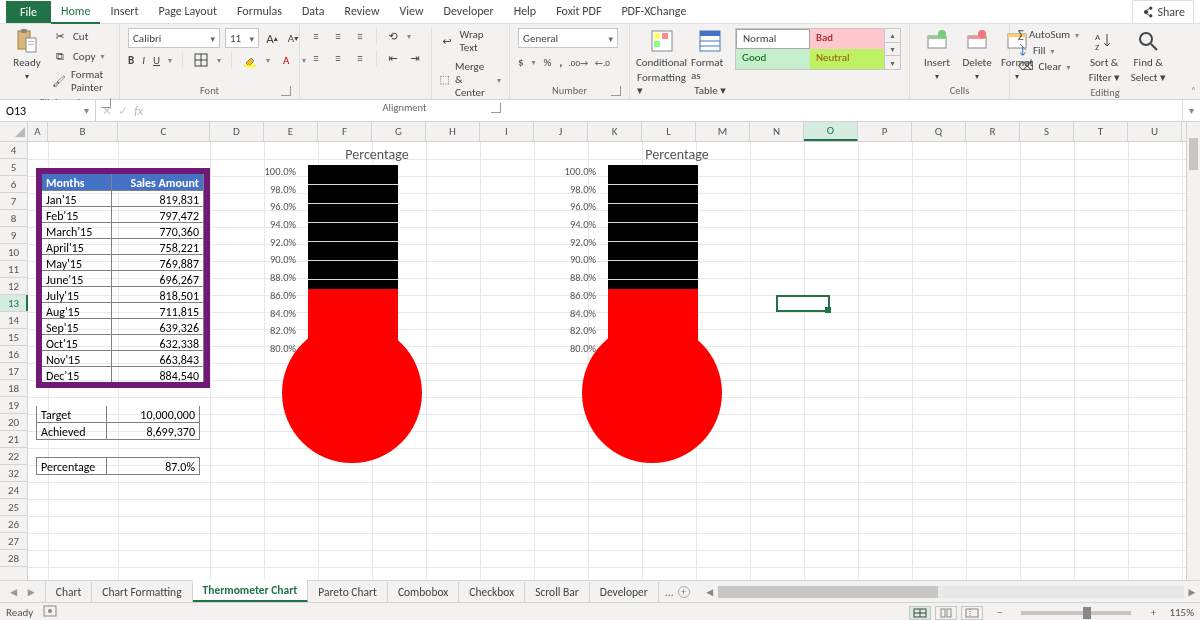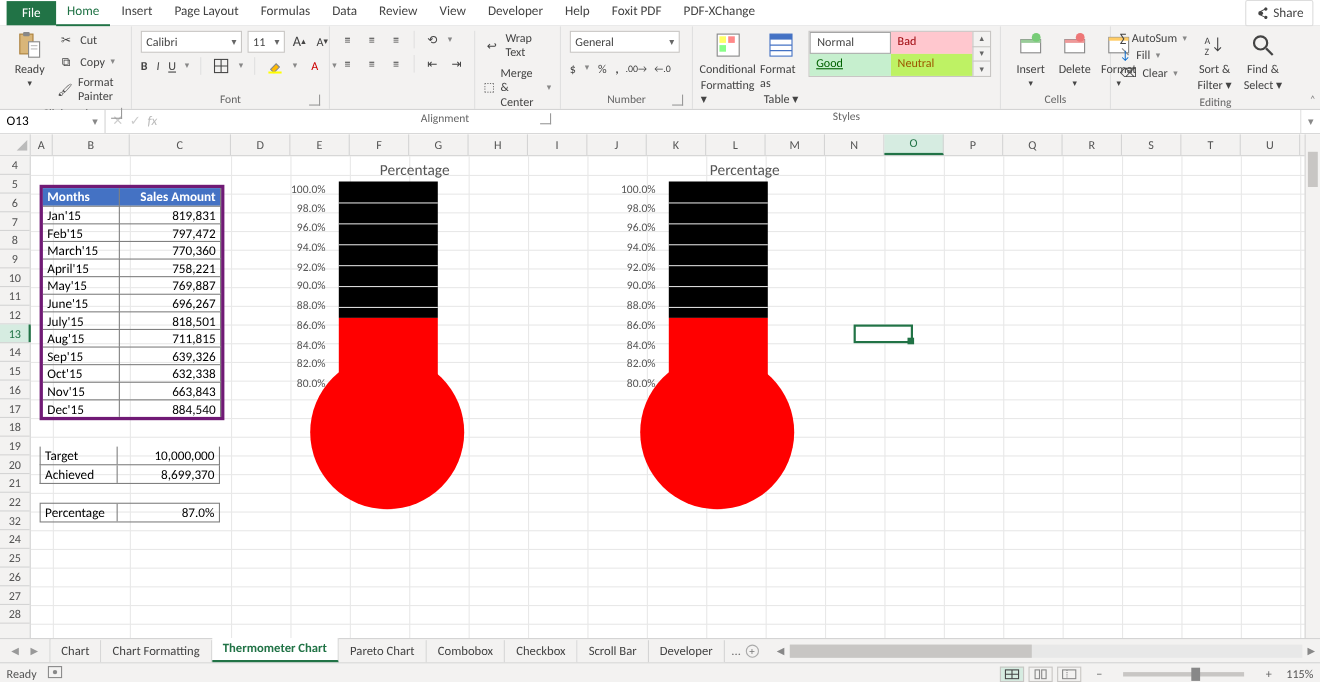--- a/index.html
+++ b/index.html
@@ -28,21 +28,21 @@
   .dd.size { width:34px;}
   .dd.numfmt { width:100px;}
   .dd .caret { margin-left:auto; font-size:9px; color:#666;}
   .ico-sm { width:16px; height:16px; display:inline-flex; align-items:center; justify-content:center;}
   .sep-v { width:1px; background:#e0e0e0; align-self:stretch; margin:0 2px;}
   .styles-well { display:flex; border:1px solid #c8c6c4;}
   .styles-col { display:flex; flex-direction:column;}
   .style-cell { width:74px; height:20px; padding:2px 6px; font-size:11px;}
   .style-normal { background:#fff; border:1px solid #a6a6a6; }
   .style-bad { background:#ffc7ce; color:#9c0006;}
-  .style-good { background:#c6efce; color:#006100;text-decoration:underline;}
+  .style-good { background:#c6efce; color:#006100;}
   .style-neutral { background:#bef264; color:#9c5700;}
   .gallery-btns { width:16px; display:flex; flex-direction:column;}
   .gallery-btns div { flex:1; border-left:1px solid #c8c6c4; display:flex; align-items:center; justify-content:center; font-size:8px; color:#666;}
   .gallery-btns div + div { border-top:1px solid #c8c6c4;}
   .collapse-caret{ position:absolute; right:4px; bottom:2px; font-size:10px; color:#888;}
 
   
   .fxbar { display:flex; height:22px; border-bottom:1px solid #d4d4d4; align-items:stretch; font-size:12px;}
   .namebox { width:96px; border-right:1px solid #d4d4d4; display:flex; align-items:center; padding:0 6px; position:relative; background:#fff;}
   .namebox .caret{ margin-left:auto; color:#888; font-size:10px;}
@@ -60,21 +60,21 @@
   .rows { position:absolute; top:20px; left:0; bottom:0; width:100%; }
   .rowhead-col { position:absolute; top:0; left:0; bottom:0; width:28px; background:#f3f2f1; border-right:1px solid #d4d4d4;}
   .rowhead { height:17px; border-bottom:1px solid #d4d4d4; text-align:center; font-size:11px; color:#555; line-height:17px;}
   .rowhead.active { background:#d6ece1; color:#217346; position:relative;}
   .rowhead.active::after { content:""; position:absolute; right:-1px; top:0; bottom:0; width:2px; background:#217346;}
   .gridlines { position:absolute; left:28px; top:0; right:0; bottom:0;}
   .gridlines .vline { position:absolute; top:0; bottom:0; width:1px; background:#e8e8e8;}
   .gridlines .hline { position:absolute; left:0; right:0; height:1px; background:#e8e8e8;}
 
   
-  .data-table { position:absolute; left:36px; top:26px; border:3px solid #701a75; font-size:12px;}
+  .data-table { position:absolute; left:36px; top:26px; border:6px solid #701a75; font-size:12px;}
   .data-table .hdr { display:flex; background:#4472c4; color:#fff; font-weight:bold;}
   .data-table .hdr div, .data-table .drow div { border-right:1px solid #808080; padding:1px 4px; height:16px; line-height:16px;}
   .data-table .drow { display:flex;}
   .data-table .drow div { border-top:1px solid #808080;}
   .data-table .c-month { width:70px;}
   .data-table .c-amt { width:92px; text-align:right;}
   .data-summary { position:absolute; left:36px; top:26px; font-size:12px;}
   .data-summary .srow { display:flex; border:1px solid #808080; border-top:none;}
   .data-summary .srow div { padding:1px 4px; height:16px; line-height:16px;}
   .data-summary .c-lab { width:70px; border-right:1px solid #808080;}
@@ -318,21 +318,20 @@
           <div class="style-cell style-bad">Bad</div>
           <div class="style-cell style-neutral">Neutral</div>
         </div>
         <div class="gallery-btns">
             <div>▴</div>
             <div>▾</div>
             <div>▾</div>
           </div>
       </div>
     </div>
-    <div class="group-title"><span>Styles</span></div>
   </div>
 
   <div class="group" style="width:100px">
     <div class="group-body" style="gap:2px">
       <div class="btn-lg">
           <span class="ico">
             <svg width="22" height="22">
               <rect x="2" y="6" width="18" height="12" fill="#fff" stroke="#888"></rect>
               <rect x="2" y="6" width="18" height="3" fill="#9c9"></rect>
               <circle cx="16" cy="4" r="4" fill="#7c7"></circle>

